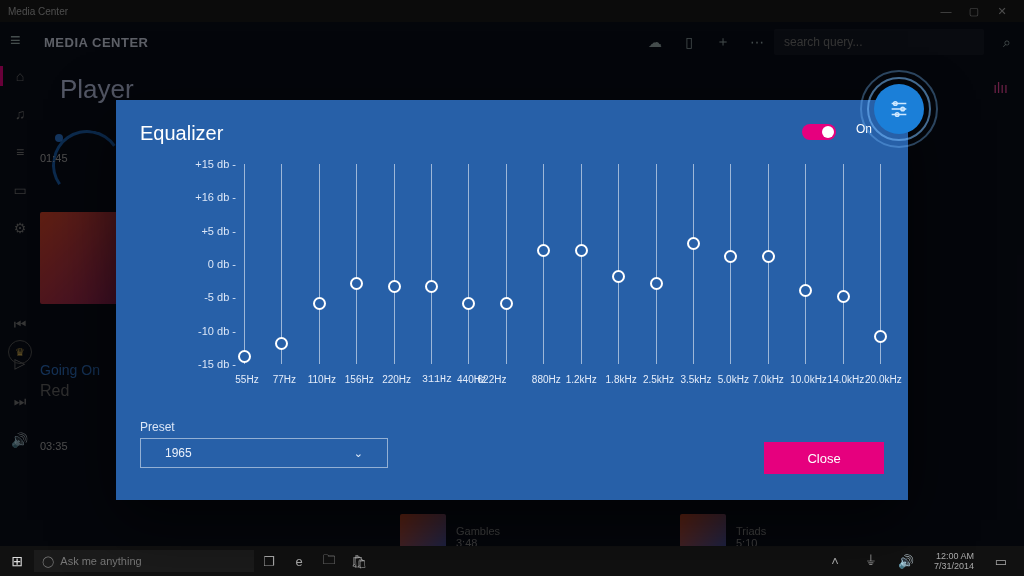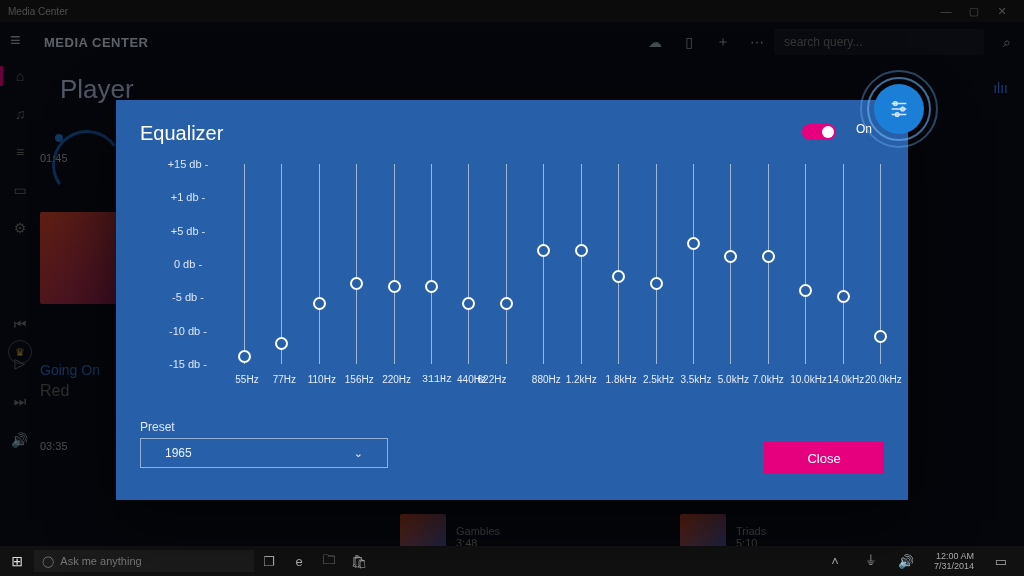--- a/index.html
+++ b/index.html
@@ -24,21 +24,21 @@
   .rail{position:absolute;left:0;top:62px;bottom:30px;width:40px;display:flex;flex-direction:column;align-items:center;gap:22px;padding-top:6px;color:#777}
   .rail .ritem{font-size:14px}
   .rail .accent{position:absolute;left:0;top:4px;width:3px;height:20px;background:#e6007e}
   .rail .crown{position:absolute;top:278px;width:24px;height:24px;border-radius:50%;border:1px solid #555;display:flex;align-items:center;justify-content:center;font-size:11px;color:#c9a64c}
 
   
   .page{position:absolute;left:40px;right:0;top:62px;bottom:30px;color:#aaa;padding:12px 20px}
   .page h1{font-weight:300;font-size:26px;color:#b8c2e0}
   .tabs{position:absolute;left:340px;top:12px;font-size:22px;font-weight:300;color:#6a758f}
   .tabs .active{color:#c1cae6}
-  .tripleline{position:absolute;right:16px;top:18px;color:#3b82f6;font-size:14px}
+  .tripleline{position:absolute;right:16px;top:18px;color:#ec4899;font-size:14px}
   .arc{position:absolute;left:12px;top:68px;width:70px;height:70px;border:3px solid #1b5fae;border-bottom-color:transparent;border-right-color:transparent;border-radius:50%;transform:rotate(10deg)}
   .arc-dot{position:absolute;left:15px;top:72px;width:8px;height:8px;background:#2e77d1;border-radius:50%}
   .time1{position:absolute;left:0;top:90px;font-size:11px}
   .art{position:absolute;left:0;top:150px;width:92px;height:92px;background:linear-gradient(135deg,#d2452a,#8c1f5a);border-radius:2px}
   .track{position:absolute;left:0;top:300px;font-size:14px;color:#2e6fbf}
   .artist{position:absolute;left:0;top:320px;font-size:16px;color:#666}
   .time2{position:absolute;left:0;top:378px;font-size:11px}
   .mini{position:absolute;top:452px;display:flex;gap:10px;align-items:center}
   .mini .cover{width:46px;height:46px;background:linear-gradient(135deg,#d04c26,#2a4caa);border-radius:2px}
   .mini .txt{font-size:11px;color:#888}
@@ -51,21 +51,21 @@
   .toggle-label{position:absolute;right:36px;top:22px;font-size:12px}
   .eq-badge{position:absolute;right:-30px;top:-30px;width:78px;height:78px}
   .eq-badge .ring{position:absolute;border-radius:50%;border:2px solid rgba(120,190,255,.35)}
   .eq-badge .r1{inset:0}
   .eq-badge .r2{inset:7px;border-color:rgba(120,190,255,.55)}
   .eq-badge .r3{inset:14px;border:none;background:#1b7fd8;display:flex;align-items:center;justify-content:center}
   .eq-badge svg{width:22px;height:22px;stroke:#cfe8ff;fill:none;stroke-width:1.6}
 
   .eq-area{position:absolute;left:128px;right:28px;top:64px;height:224px}
   .db-labels{position:absolute;left:24px;top:64px;height:200px;width:96px;font-size:11px;color:#dbe6f7}
-  .db-labels div{position:absolute;right:0;text-align:center;width:100%}
+  .db-labels div{position:absolute;right:0;text-align:right;width:100%}
   .slider{position:absolute;top:0;height:200px;width:1px;background:rgba(255,255,255,.55)}
   .slider .thumb{position:absolute;left:-6px;width:13px;height:13px;border:2px solid #fff;border-radius:50%;background:#2760a8}
   .freq-label{position:absolute;top:210px;font-size:10px;color:#e5edfa;white-space:nowrap}
 
   .preset-label{position:absolute;left:24px;top:320px;font-size:12px;color:#dbe6f7}
   .preset{position:absolute;left:24px;top:338px;width:248px;height:30px;border:1px solid rgba(255,255,255,.5);display:flex;align-items:center;padding:0 24px;font-size:12px;color:#e9f0fb;justify-content:space-between}
   .preset .chev{font-size:11px}
   .close-btn{position:absolute;right:24px;bottom:26px;width:120px;height:32px;background:#e6007e;color:#fff;border:none;font-size:13px}
 
   
@@ -161,21 +161,21 @@
             <path d="M4 6h16M4 12h16M4 18h16"></path>
             <circle cx="8" cy="6" r="2"></circle>
             <circle cx="16" cy="12" r="2"></circle>
             <circle cx="10" cy="18" r="2"></circle>
           </svg>
       </div>
     </div>
 
     <div class="db-labels" id="db-labels">
         <div style="top: -6px;">+15 db  -</div>
-        <div style="top: 27.3333px;">+1 db  -</div>
+        <div style="top: 27.3333px;">+16 db  -</div>
         <div style="top: 60.6667px;">+5 db  -</div>
         <div style="top: 94px;">0 db  -</div>
         <div style="top: 127.333px;">-5 db  -</div>
         <div style="top: 160.667px;">-10 db  -</div>
         <div style="top: 194px;">-15 db  -</div>
       </div>
     <div class="eq-area" id="eq-area">
         <div class="slider" style="left: 0px;">
           <div class="thumb" style="top: 186.333px;"></div>
         </div>

